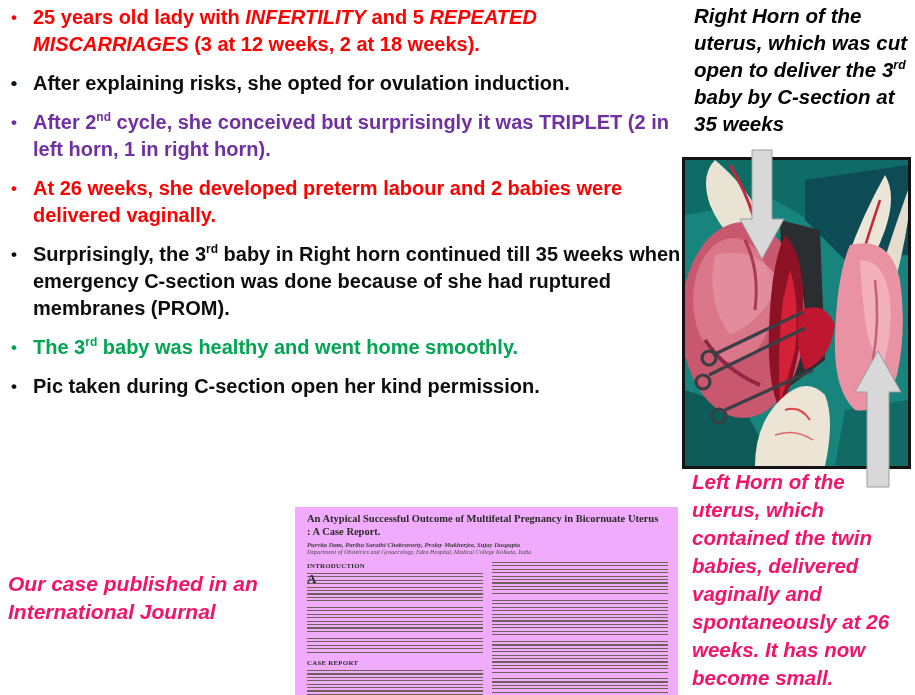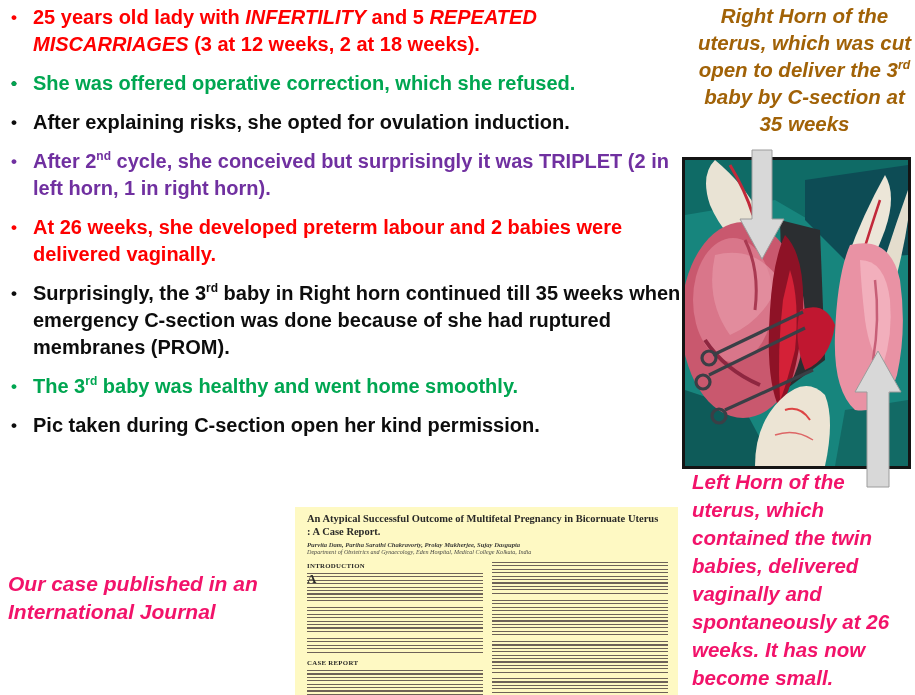--- a/index.html
+++ b/index.html
@@ -24,21 +24,21 @@
   .photo{position:absolute;left:682px;top:157px;width:229px;height:312px;
          border:3px solid #141414;box-sizing:border-box;background:#17857d;}
   .photo svg{display:block;width:100%;height:100%;}
 
   
   .arrow{position:absolute;z-index:5;}
   .arrow-down{left:739px;top:149px;}
   .arrow-up{left:854px;top:350px;}
 
   
-  .paper{position:absolute;left:295px;top:507px;width:383px;height:188px;background:#fef9c3;
+  .paper{position:absolute;left:295px;top:507px;width:383px;height:188px;background:#f0abfc;
          box-sizing:border-box;padding:6px 10px 0 12px;overflow:hidden;
          font-family:"Liberation Serif",serif;color:#2a2a28;}
   .p-title{font-weight:bold;font-size:10.5px;line-height:12.5px;width:356px;}
   .p-authors{font-weight:bold;font-style:italic;font-size:6.6px;line-height:8px;margin-top:3px;color:#3c3c38;}
   .p-affil{font-style:italic;font-size:6.1px;line-height:7px;color:#4a4a45;}
   .p-cols{display:flex;gap:9px;margin-top:6px;}
   .p-col{flex:1;min-width:0;}
   .p-h{font-weight:bold;font-size:6.8px;line-height:8px;letter-spacing:.3px;margin:0 0 3px 0;}
   .p-h2{margin-top:4px;}
   .tl{background:repeating-linear-gradient(to bottom,#6e6258 0,#6e6258 1.1px,transparent 1.1px,transparent 3.4px);
@@ -48,30 +48,30 @@
   .dc-lines{height:30px;}
 </style>
 </head>
 <body>
 
 <div class="slide">
 
   <ul class="bullets">
       <li class="bullet" style="color: rgb(254, 0, 0);"><span class="marker">•</span><span><span>25 years old lady with </span><span class="it">INFERTILITY</span><span> and 5 </span><span class="it">REPEATED MISCARRIAGES</span><span> (3 at 12 weeks, 2 at 18 weeks).</span></span></li>
       <li class="bullet" style="color: rgb(13, 13, 13);"><span class="marker">•</span></li>
-      <li class="bullet" style="color: rgb(0, 166, 81);"><span class="marker">•</span><span><span>She was offered operative correction, which she refused.</span></span></li>
+      <li class="bullet" style="color: rgb(0, 166, 81);"><span class="marker">•</span></li>
       <li class="bullet" style="color: rgb(13, 13, 13);"><span class="marker">•</span><span><span>After explaining risks, she opted for ovulation induction.</span></span></li>
       <li class="bullet" style="color: rgb(112, 48, 160);"><span class="marker">•</span><span><span>After 2</span><sup>nd</sup><span> cycle, she conceived but surprisingly it was TRIPLET (2 in left horn, 1 in right horn).</span></span></li>
       <li class="bullet" style="color: rgb(254, 0, 0);"><span class="marker">•</span><span><span>At 26 weeks, she developed preterm labour and 2 babies were delivered vaginally.</span></span></li>
       <li class="bullet" style="color: rgb(13, 13, 13);"><span class="marker">•</span><span><span>Surprisingly, the 3</span><sup>rd</sup><span> baby in Right horn continued till 35 weeks when emergency C-section was done because of she had ruptured membranes (PROM).</span></span></li>
       <li class="bullet" style="color: rgb(0, 166, 81);"><span class="marker">•</span><span><span>The 3</span><sup>rd</sup><span> baby was healthy and went home smoothly.</span></span></li>
       <li class="bullet" style="color: rgb(13, 13, 13);"><span class="marker">•</span><span><span>Pic taken during C-section open her kind permission.</span></span></li>
     </ul>
 
-  <div class="ann ann-right-top" style="color: #a16207; text-align: center;"><span>Right Horn of the uterus, which was cut open to deliver the 3</span><sup>rd</sup><span> baby by C-section at 35 weeks</span></div>
+  <div class="ann ann-right-top" style="color: #000000;"><span>Right Horn of the uterus, which was cut open to deliver the 3</span><sup>rd</sup><span> baby by C-section at 35 weeks</span></div>
 
   <div class="photo">
     <svg viewBox="0 0 223 306" preserveAspectRatio="none">
       <rect x="0" y="0" width="223" height="306" fill="#17857d"></rect>
       <path d="M0,0 L223,0 L223,60 L150,75 L90,40 L0,55 Z" fill="#0f6b66"></path>
       <path d="M120,20 L223,5 L223,95 L160,100 L120,60 Z" fill="#0d4c55"></path>
       <path d="M0,230 L60,250 L90,306 L0,306 Z" fill="#0e5b59"></path>
       <path d="M160,250 L223,240 L223,306 L150,306 Z" fill="#126a65"></path>
 
       <path d="M95,60 L135,70 L140,200 L100,230 Z" fill="#2b2e31"></path>

